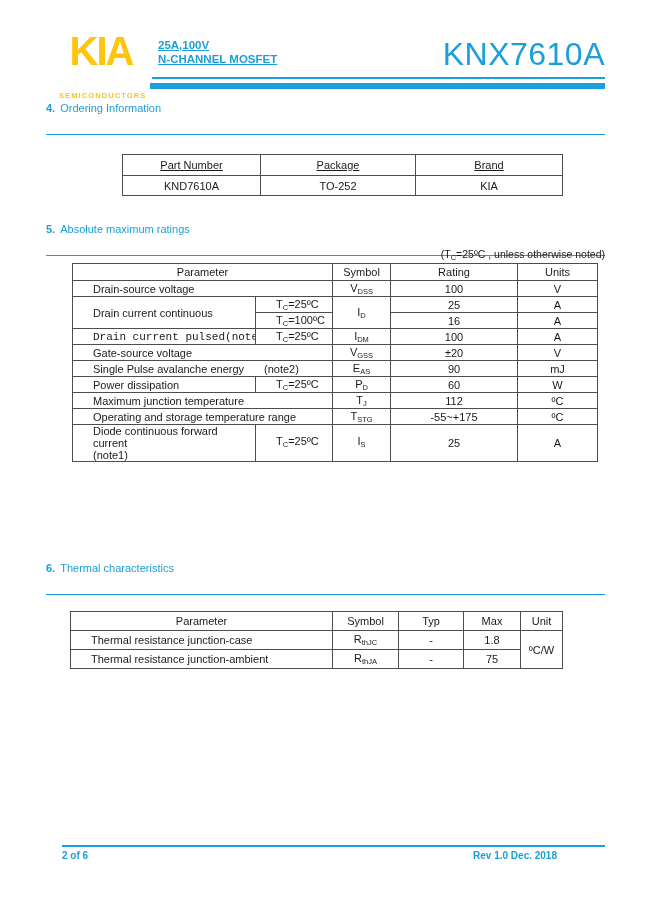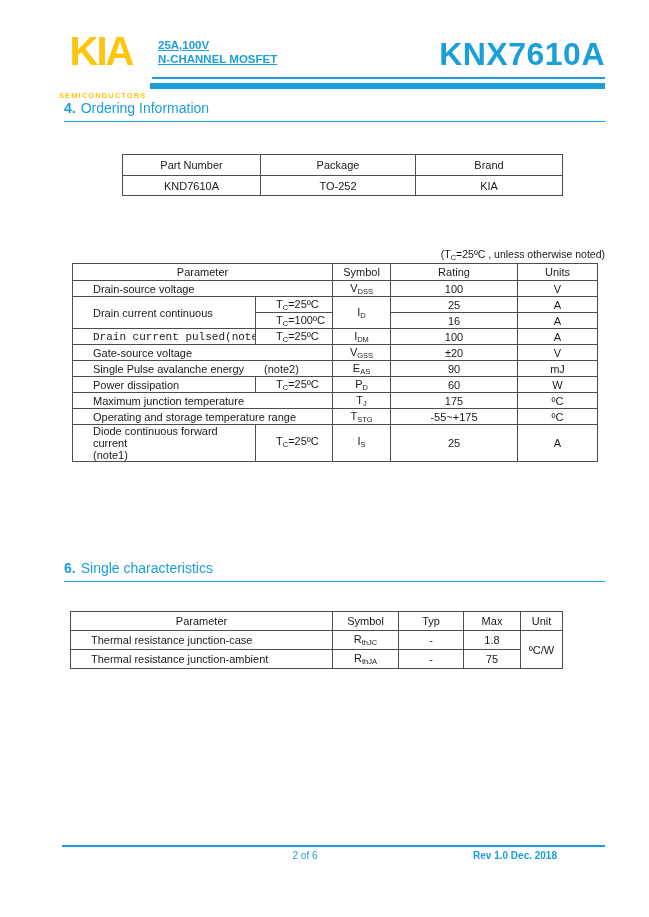--- a/index.html
+++ b/index.html
@@ -26,64 +26,64 @@
   .logo-tagline{
     margin-top:20px;font-weight:bold;font-size:7.5px;letter-spacing:1.1px;
     color:var(--logo-yellow);white-space:nowrap;
   }
   .subtitle{
     position:absolute;left:158px;top:38px;
     color:var(--accent);font-weight:bold;font-size:11.5px;line-height:14px;text-decoration:underline;
   }
   .part-number{
     position:absolute;right:44px;top:38px;
-    color:var(--accent);font-size:32px;line-height:32px;font-weight:bold;
+    color:var(--accent);font-size:32px;line-height:32px;font-weight:normal;
     letter-spacing:0.5px;
   }
   .rule-thin{position:absolute;left:152px;right:44px;top:77px;height:2px;background:var(--accent);}
   .rule-thick{position:absolute;left:150px;right:44px;top:83px;height:6px;background:var(--accent);}
   
   .section-heading{
-    position:absolute;left:64px;right:44px;
-    color:var(--accent);font-size:14px;line-height:16px;
-    padding-bottom:5px;border-bottom:1.5px solid var(--accent);
+    position:absolute;left:46px;right:44px;
+    color:var(--accent);font-size:11px;line-height:16px;
+    padding-bottom:18px;border-bottom:1.5px solid var(--accent);
   }
   .section-heading .num{font-weight:bold;margin-right:5px;}
   #heading-ordering{top:100px;}
   #heading-ratings{top:221px;}
   #heading-thermal{top:560px;}
   
   table{border-collapse:collapse;table-layout:fixed;font-size:11px;color:var(--text);}
   td{
     border:1px solid var(--table-border);
     text-align:center;vertical-align:middle;
     padding:0 4px;overflow:hidden;white-space:nowrap;
   }
   td.left{text-align:left;padding-left:20px;}
   sub{font-size:7.5px;vertical-align:-1.5px;letter-spacing:0;}
   .split{display:flex;justify-content:space-between;padding-right:12px;font-family:Liberation Mono, monospace;}
   .note-gap{margin-left:20px;margin-top:30px;}
   #ordering-table{position:absolute;left:122px;top:154px;width:440px;}
   #ordering-table td{height:19px;}
-  #ordering-table tr.thead td{height:20px;}
+  #ordering-table tr.thead td{height:20px;text-decoration:underline;}
   #ratings-table{position:absolute;left:72px;top:263px;width:525px;}
   #ratings-table td{height:15px;}
   #ratings-table tr.thead td{height:16px;}
   #ratings-table tr.tall td{height:27px;white-space:normal;line-height:12px;}
   .ratings-note{
     position:absolute;right:44px;top:248px;
     font-size:10.5px;color:var(--text);
   }
   #thermal-table{position:absolute;left:70px;top:611px;width:492px;}
   #thermal-table td{height:18px;}
   
   .footer-rule{position:absolute;left:62px;width:543px;top:845px;height:1.5px;background:var(--accent);}
   .footer-page{
-    position:absolute;left:62px;width:486px;top:850px;text-align:center;
-    color:var(--accent);font-weight:normal;font-size:10px;
+    position:absolute;left:62px;width:486px;top:850px;text-align:left;
+    color:var(--accent);font-weight:bold;font-size:10px;
   }
   .footer-rev{
     position:absolute;right:92px;top:850px;
     color:var(--accent);font-weight:bold;font-size:10px;
   }
 </style>
 </head>
 <body>
 
 <div class="page">
@@ -117,20 +117,23 @@
       <td>Brand</td>
     </tr>
     <tr>
       <td>KND7610A</td>
       <td>TO-252</td>
       <td>KIA</td>
     </tr>
   </tbody>
     </table>
 
+  <div class="section-heading" id="heading-ratings">
+    <span class="num">5.</span><span>Absolute maximum ratings</span>
+  </div>
 
   <div class="ratings-note"><span>(T</span><sub>C</sub><span>=25ºC , unless otherwise noted)</span></div>
 
   <table id="ratings-table">
     <colgroup>
         <col style="width:183px">
         <col style="width:77px">
         <col style="width:58px">
         <col style="width:127px">
         <col style="width:80px">
@@ -194,21 +197,21 @@
       <td class="left">Power dissipation</td>
       <td class="left"><span>T</span><sub>C</sub><span>=25ºC</span></td>
       <td><span>P</span><sub>D</sub></td>
       <td>60</td>
       <td>W</td>
     </tr>
 
     <tr>
       <td colspan="2" class="left">Maximum junction temperature</td>
       <td><span>T</span><sub>J</sub></td>
-      <td>175</td>
+      <td>112</td>
       <td>ºC</td>
     </tr>
 
     <tr>
       <td colspan="2" class="left">Operating and storage temperature range</td>
       <td><span>T</span><sub>STG</sub></td>
       <td>-55~+175</td>
       <td>ºC</td>
     </tr>
 
@@ -216,21 +219,21 @@
       <td class="left"><span>Diode continuous forward current</span><br><span>(note1)</span></td>
       <td class="left"><span>T</span><sub>C</sub><span>=25ºC</span></td>
       <td><span>I</span><sub>S</sub></td>
       <td>25</td>
       <td>A</td>
     </tr>
   </tbody>
     </table>
 
   <div class="section-heading" id="heading-thermal">
-    <span class="num">6.</span><span>Single characteristics</span>
+    <span class="num">6.</span><span>Thermal characteristics</span>
   </div>
 
   <table id="thermal-table">
     <colgroup>
         <col style="width:262px">
         <col style="width:66px">
         <col style="width:65px">
         <col style="width:57px">
         <col style="width:42px">
       </colgroup>

